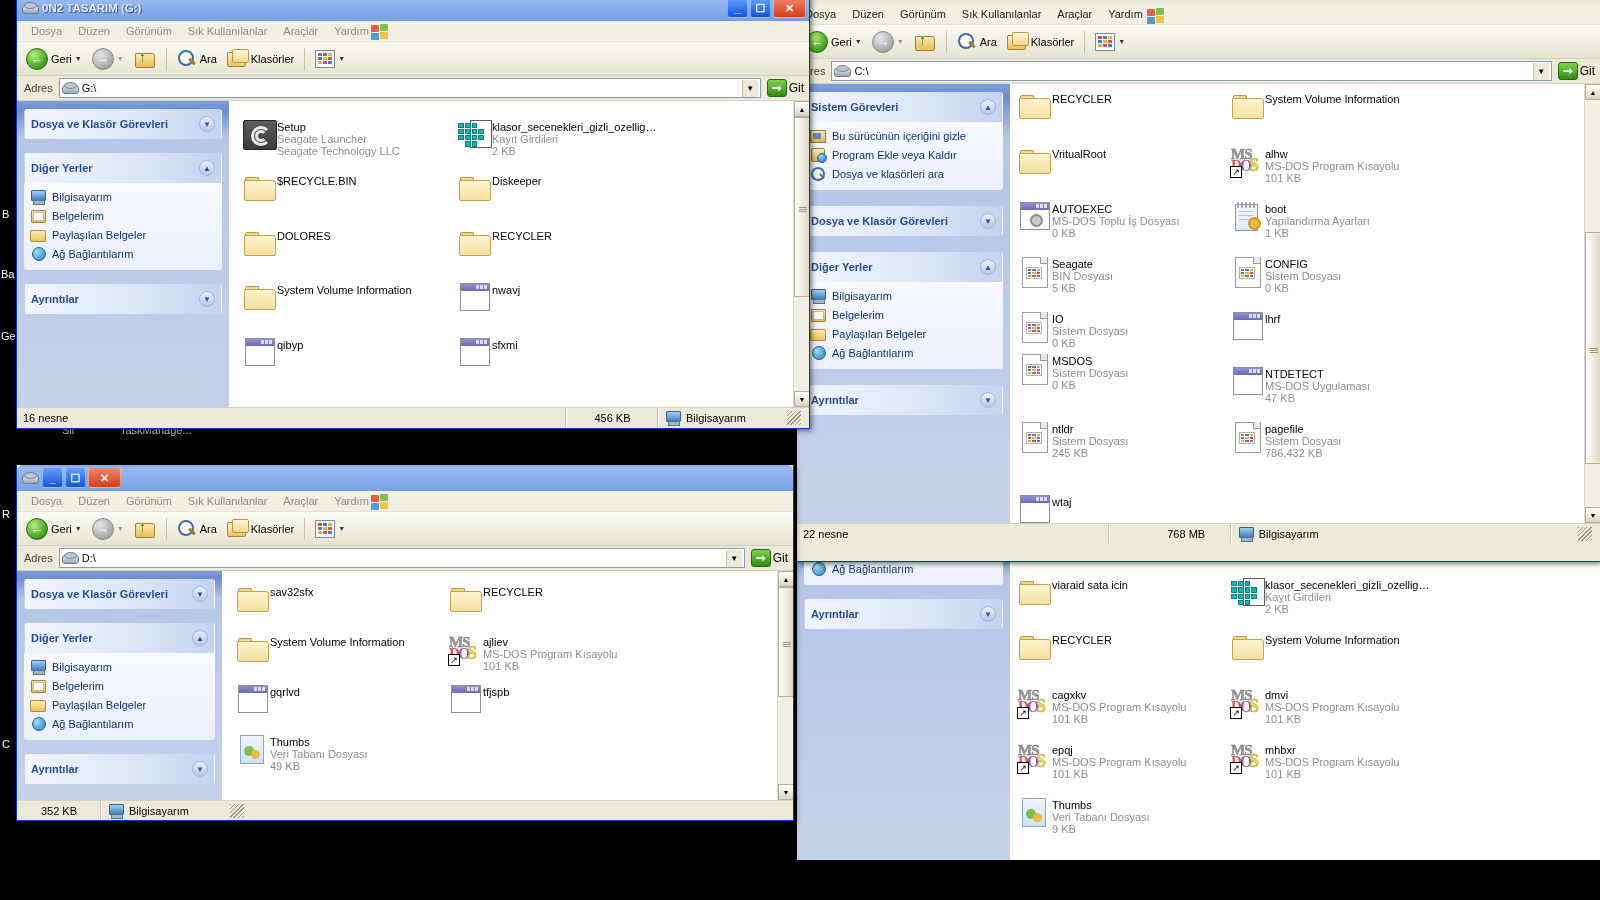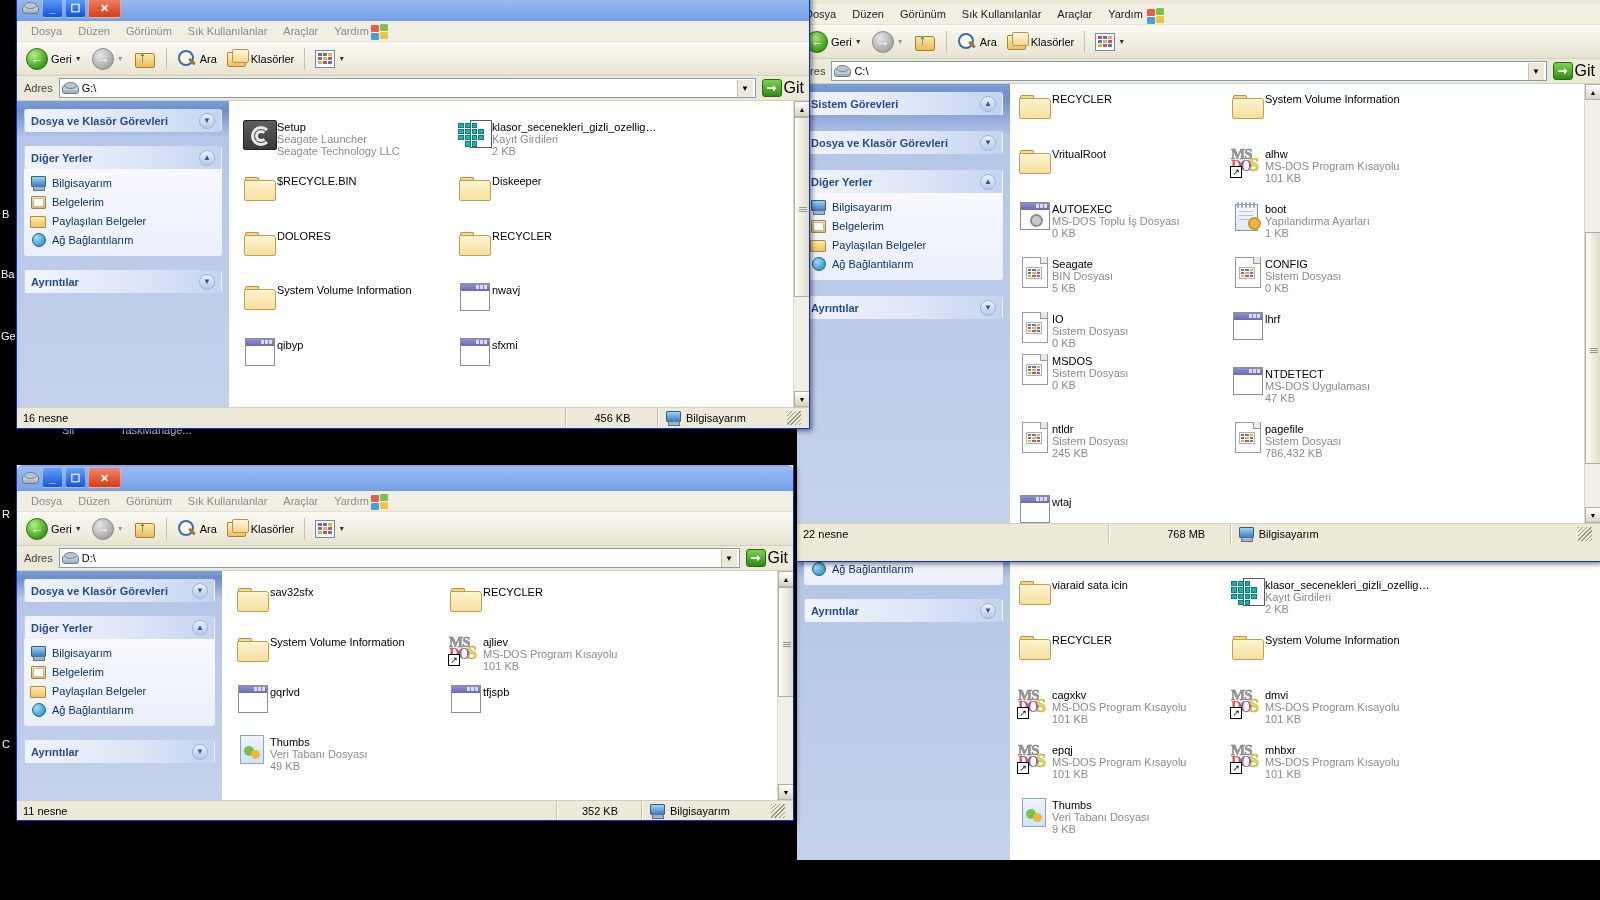--- a/index.html
+++ b/index.html
@@ -88,34 +88,34 @@
     flex:1 1 auto; height:20px; background:#fff; border:1px solid #7f9db9;
     display:flex;align-items:center;gap:4px;padding:0 2px;
     font-size:11px;
   }
   .addrbox .dd {
     margin-left:auto; width:16px;height:17px;background:#ece9d8;
     border-left:1px solid #c5c2b0;
     display:flex;align-items:center;justify-content:center;font-size:8px;
   }
   .gobtn { display:flex;align-items:center;gap:2px;padding:0 3px;}
-  .gobtn .lbl { font-size:16px;}
+  .gobtn .lbl { font-size:12px;}
 
   
   .winbody { display:flex; background:#fff; }
   .taskpane {
     width:190px; flex:0 0 auto;
     background: linear-gradient(to bottom, #7ba0d9 0%, #6d8dce 3%, #b5c6e8 12%, #c4d1ea 100%);
     padding:8px 7px; overflow:hidden;
   }
   .tp-group { margin-bottom:9px; }
   .tp-head {
     height:23px; border-radius:3px 3px 0 0;
     background:linear-gradient(to right,#f0f4fd,#dce5f7 60%, #c3d3ef);
-    display:flex;align-items:center;padding:4px 6px;
+    display:flex;align-items:center;padding:14px 6px;
     font-weight:bold; font-size:11px; color:#254a95;
     border:1px solid #fff0; 
   }
   .tp-head.solo { border-radius:3px; }
   .tp-chev {
     margin-left:auto; width:16px;height:16px;border-radius:50%;
     background:linear-gradient(to bottom,#ecf1fb,#b6c7e6);
     border:1px solid #9db4dd;
     display:flex;align-items:center;justify-content:center;
     font-size:8px;color:#33538f;font-weight:bold;
@@ -540,20 +540,34 @@
       <span class="lbl">Git</span>
     </div>
   </div>
   <div class="winbody" style="height:439px;">
     <div class="taskpane" style="width:213px;">
       <div class="tp-group">
         <div class="tp-head">
           <span>Sistem Görevleri</span>
           <span class="tp-chev">▲</span>
         </div>
+        <div class="tp-list">
+          <div class="tp-row">
+            <span class="mini m-hide"></span>
+            <span class="lbl">Bu sürücünün içeriğini gizle</span>
+          </div>
+          <div class="tp-row">
+            <span class="mini m-add"></span>
+            <span class="lbl">Program Ekle veya Kaldır</span>
+          </div>
+          <div class="tp-row">
+            <span class="mini m-search"></span>
+            <span class="lbl">Dosya ve klasörleri ara</span>
+          </div>
+        </div>
       </div>
       <div class="tp-group" style="margin-top:16px;">
         <div class="tp-head solo">
           <span>Dosya ve Klasör Görevleri</span>
           <span class="tp-chev">▼</span>
         </div>
       </div>
       <div class="tp-group" style="margin-top:16px;">
         <div class="tp-head">
           <span>Diğer Yerler</span>
@@ -875,20 +889,21 @@
       <span class="grip" style="background:repeating-linear-gradient(135deg,#9a9684 0 1px,transparent 1px 3px);"></span>
     </div>
   </div>
 </div>
 
 <div class="win" style="left:16px;top:-5px;width:794px;height:434px;">
   <div class="titlebar inactive">
     <span class="title-ico">
         <span class="mini m-drive"></span>
       </span>
+    <span class="title-text inactive">0N2 TASARIM (G:)</span>
     <span class="tbtns">
       <span class="tbtn">_</span>
       <span class="tbtn">☐</span>
       <span class="tbtn close">✕</span>
     </span>
   </div>
   <div class="menubar gray">
     <span class="mi">Dosya</span>
     <span class="mi">Düzen</span>
     <span class="mi">Görünüm</span>
@@ -1350,21 +1365,20 @@
         <div class="sbtn">▲</div>
         <div class="sthumb" style="top:16px;height:110px;">
           <div style="position:absolute;left:4px;top:50%;width:8px;height:6px;
             background:repeating-linear-gradient(to bottom,#9a9684 0 1px,transparent 1px 2px);"></div>
         </div>
         <div class="sbtn" style="position:absolute;bottom:0;">▼</div>
       </div>
     </div>
   </div>
   <div class="statusbar">
-    <div class="st-cell flex">11 nesne</div>
     <div class="st-cell" style="width:85px;justify-content:center;">
       <span>352 KB</span>
     </div>
     <div class="st-cell last" style="gap:5px;max-width:150px;">
       <span class="mini m-comp"></span>
       <span>Bilgisayarım</span>
       <span class="grip" style="background:repeating-linear-gradient(135deg,#9a9684 0 1px,transparent 1px 3px);"></span>
     </div>
   </div>
 </div>

